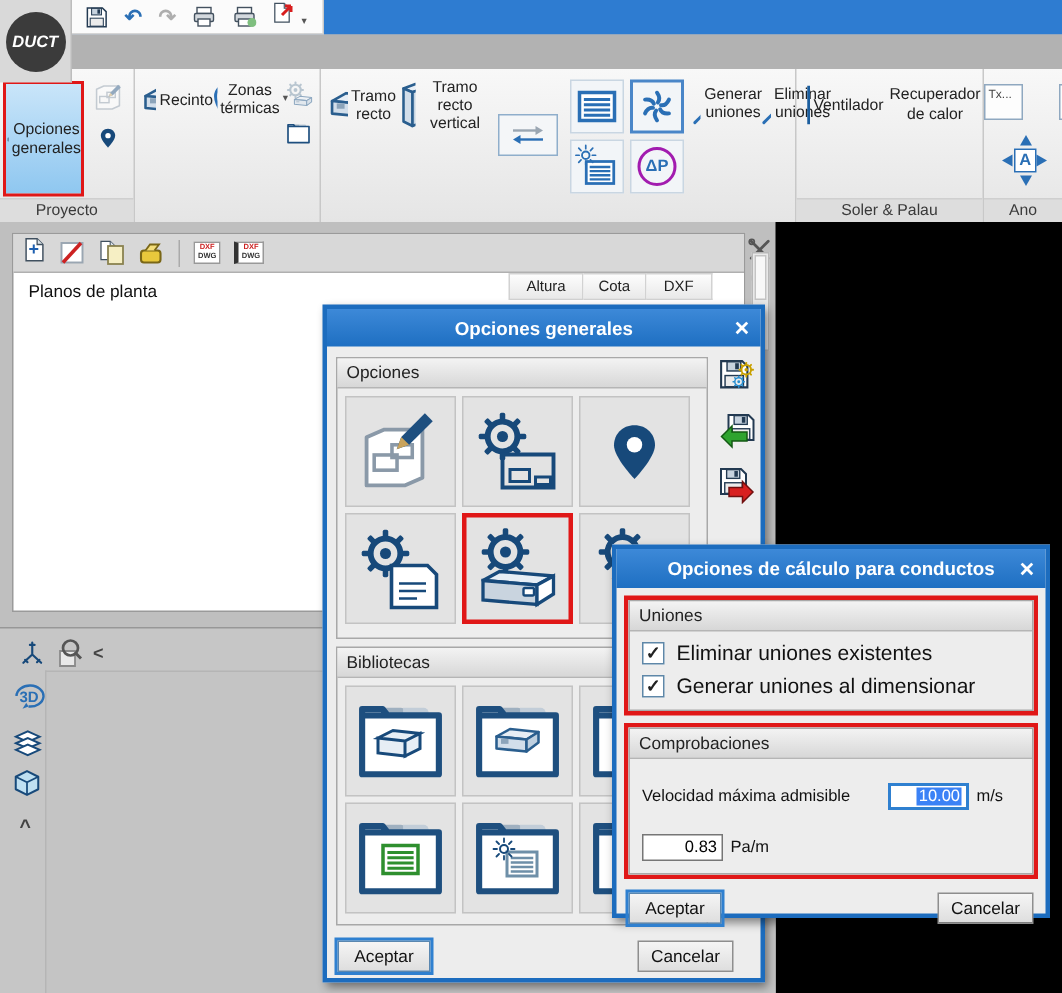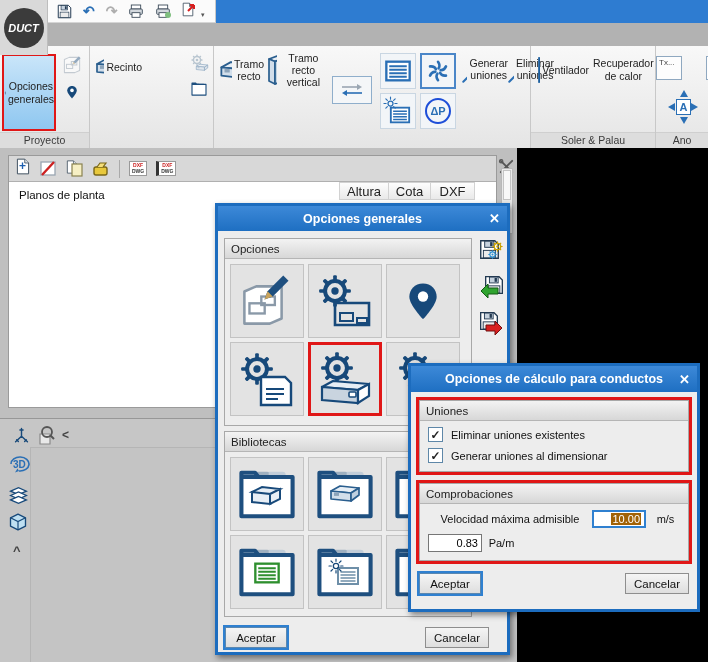--- a/index.html
+++ b/index.html
@@ -30,40 +30,40 @@
   .rbtn { position:absolute; display:flex; flex-direction:row; align-items:center; gap:2px;
           font-size:10.5px; color:#222; text-align:center; line-height:1.15; cursor:default; }
   .btn-opciones { left:2px; top:8px; width:54px; height:77px; border:2px solid #E01717;
                   background:linear-gradient(#C9E5F9,#8FC7F0); justify-content:center; }
   .mini { position:absolute; width:18px; height:18px; }
   .exch-btn { position:absolute; left:118px; top:30px; width:40px; height:28px;
               border:1px solid #8FAECB; background:#F4F6F8; display:flex; align-items:center; justify-content:center; }
   .grid-ico { position:absolute; width:36px; height:36px; border:1px solid #C9D6E2; background:#F2F5F8;
               display:flex; align-items:center; justify-content:center; }
   .grid-ico.sel { border:2px solid #4A86C8; }
-  .deltaP { width:26px; height:26px; border:2px solid #1d4ed8; border-radius:50%;
+  .deltaP { width:26px; height:26px; border:2px solid #a21caf; border-radius:50%;
             color:#2A6FB5; font-weight:bold; font-size:11px; display:flex; align-items:center; justify-content:center; }
   .txbox { position:absolute; border:1px solid #8FA8C0; background:#FDFDFD; font-size:8px; color:#444; padding:1px 2px; }
   .amove { position:absolute; left:12px; top:44px; width:30px; height:34px; }
   .amove .A { position:absolute; left:8px; top:9px; width:15px; height:16px; border:1px solid #2A6FB5;
               color:#2A6FB5; font-weight:bold; font-size:11px; text-align:center; line-height:14px; background:#fff; }
   .tri { position:absolute; width:0; height:0; }
 
   
   .mainbg { left:0; top:148px; width:708px; height:514px; background:#BFBFBF; }
   .viewport { left:517px; top:148px; width:191px; height:514px; background:#000; z-index:1; }
 
   .tree-panel { left:8px; top:155px; width:489px; height:253px; background:#fff;
                 border:1px solid #9A9A9A; z-index:2; }
   .tree-toolbar { height:26px; background:#D8D8D8; border-bottom:1px solid #B0B0B0;
                   display:flex; align-items:center; gap:9px; padding:0 7px; }
   .tt-sep { width:1px; height:18px; background:#AAAAAA; }
   .hdr-row { position:absolute; left:330px; top:26px; display:flex; }
   .hdr-cell { height:18px; background:linear-gradient(#FDFDFD,#E9E9E9); border:1px solid #D2D2D2;
-              border-left:none; font-size:13px; color:#222; display:flex; align-items:center; justify-content:center; }
+              border-left:none; font-size:10px; color:#222; display:flex; align-items:center; justify-content:center; }
   .hdr-cell:first-child { border-left:1px solid #D2D2D2; }
   .tree-root { position:absolute; left:10px; top:33px; font-size:11.5px; color:#111; }
 
   .side-strip-ico { z-index:2; }
   .panel-scroll { left:501px; top:168px; width:12px; height:66px; background:#E9E9E9;
                   border:1px solid #B8B8B8; z-index:2; }
   .panel-scroll .thumb { margin:1px; height:30px; background:#F8F8F8; border:1px solid #C4C4C4; }
 
   .bottom-panel { left:0; top:418px; width:517px; height:244px; background:#C6C6C6;
                   border-top:1px solid #979797; z-index:2; }
@@ -91,28 +91,28 @@
   .btn { min-width:62px; height:21px; background:linear-gradient(#F5F5F5,#DEDEDE); border:1px solid #8E8E8E;
          font-size:11.5px; color:#111; display:flex; align-items:center; justify-content:center; padding:0 8px; }
   .btn.focused { border:1px solid #5A87B0; outline:2px solid #2F80D0; }
 
   .dlg2 { left:408px; top:363px; width:292px; height:249px; z-index:20; }
   .dlg2 .dlg-title { height:26px; }
   .redframe { border:3px solid #E01717; margin:5px 5px 0 5px; }
   .chk-row { display:flex; align-items:center; gap:8px; padding:6px 8px 0 8px; }
   .chk { width:15px; height:15px; background:#fff; border:1px solid #5E87A8; display:flex;
          align-items:center; justify-content:center; font-size:12px; font-weight:bold; color:#222; line-height:1; }
-  .chk-label { font-size:11px; color:#111; }
-  .cmp-row { display:flex; align-items:center; padding:6px 8px 0 8px;text-align:center; }
+  .chk-label { font-size:14px; color:#111; }
+  .cmp-row { display:flex; align-items:center; padding:16px 8px 0 8px; }
   .cmp-label { flex:1; font-size:11px; color:#111; }
   .fld { width:54px; height:18px; background:#fff; display:flex; align-items:center;
          justify-content:flex-end; font-size:11px; padding:0 3px; }
   .fld.focus { border:2px solid #2F80D0; }
   .fld.plain { border:1px solid #767676; }
-  .fld .sel { background:#a16207; color:#fff; padding:0 1px; }
+  .fld .sel { background:#3b82f6; color:#fff; padding:0 1px; }
   .unit { width:34px; font-size:11px; color:#111; padding-left:5px; }
   .dlg2-buttons { display:flex; justify-content:space-between; padding:9px 8px 0 8px; }
 </style>
 </head>
 <body>
 
 <svg width="0" height="0" style="position:absolute">
 <defs>
   <symbol id="s-gear" viewBox="0 0 24 24">
     <g fill="currentColor">
@@ -313,20 +313,27 @@
       </svg>
     <div class="rgroup-label">Proyecto</div>
   </div>
 
   <div class="rgroup" style="width:124px">
     <div class="rbtn" style="left:4px;top:10px;width:48px">
       <svg width="34" height="22">
           <use href="#s-duct" width="34" height="22"></use>
         </svg>
       <span>Recinto</span>
+    </div>
+    <div class="rbtn" style="left:50px;top:6px;width:52px">
+      <svg width="28" height="28">
+          <use href="#s-zonas" width="28" height="28"></use>
+        </svg>
+      <span>Zonas térmicas</span>
+      <span style="font-size:7px;color:#555">▾</span>
     </div>
     <svg class="mini" style="left:101px;top:8px;opacity:.5">
         <use href="#s-gear" width="12" height="12" style="color:#7D97AC"></use>
         <use href="#s-duct" width="14" height="9" x="4" y="9"></use>
       </svg>
     <svg class="mini" style="left:101px;top:36px;width:16px;height:14px">
         <use href="#s-folder" width="16" height="14"></use>
       </svg>
   </div>
 

